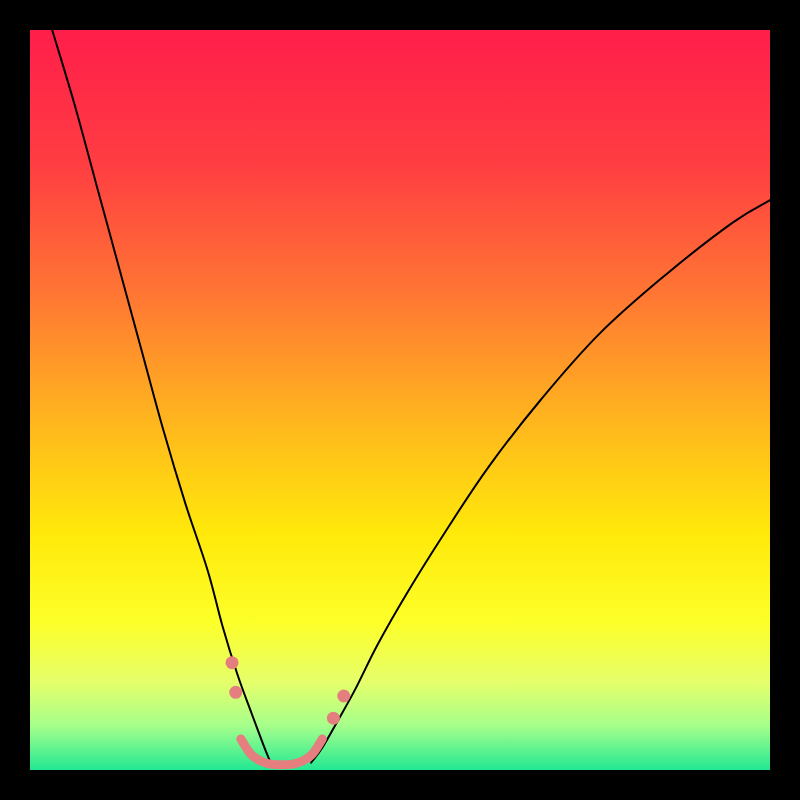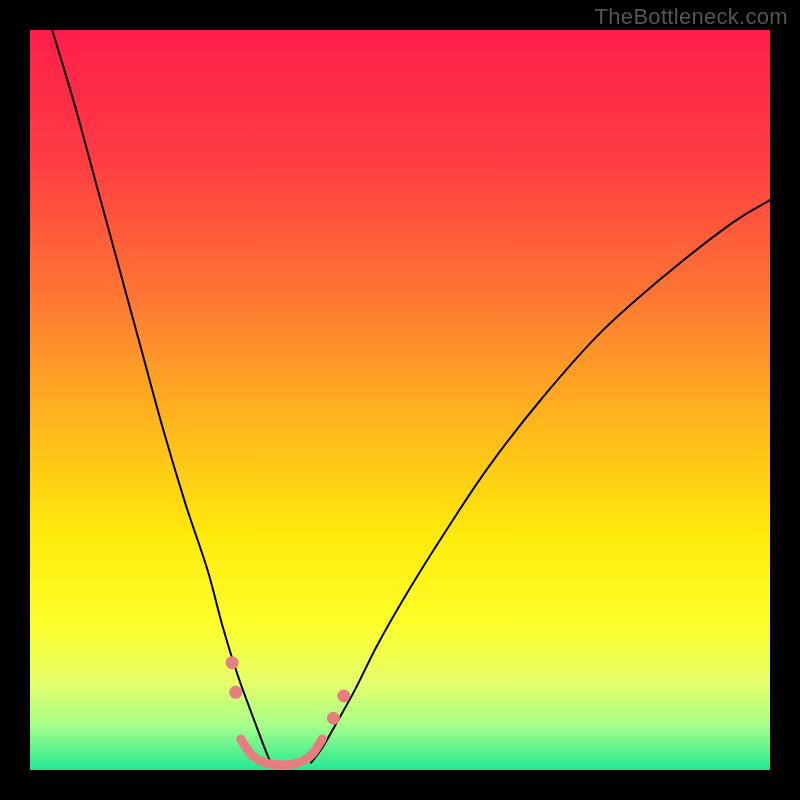--- a/index.html
+++ b/index.html
@@ -33,21 +33,20 @@
     letter-spacing: 0.3px;
   }
   svg {
     display: block;
   }
 </style>
 </head>
 <body>
 
 <div class="frame">
-  <div class="watermark">TheBottleneck.com</div>
   <div class="plot-area">
     <svg id="chart-svg" width="740" height="740" viewBox="0 0 740 740">
       <defs>
         <linearGradient id="bg-grad" x1="0" y1="0" x2="0" y2="1">
             <stop offset="0.0%" stop-color="#ff1e4a"></stop>
             <stop offset="18.0%" stop-color="#ff3d42"></stop>
             <stop offset="35.0%" stop-color="#ff7434"></stop>
             <stop offset="52.0%" stop-color="#ffb31f"></stop>
             <stop offset="68.0%" stop-color="#ffe90a"></stop>
             <stop offset="80.0%" stop-color="#fdff29"></stop>

